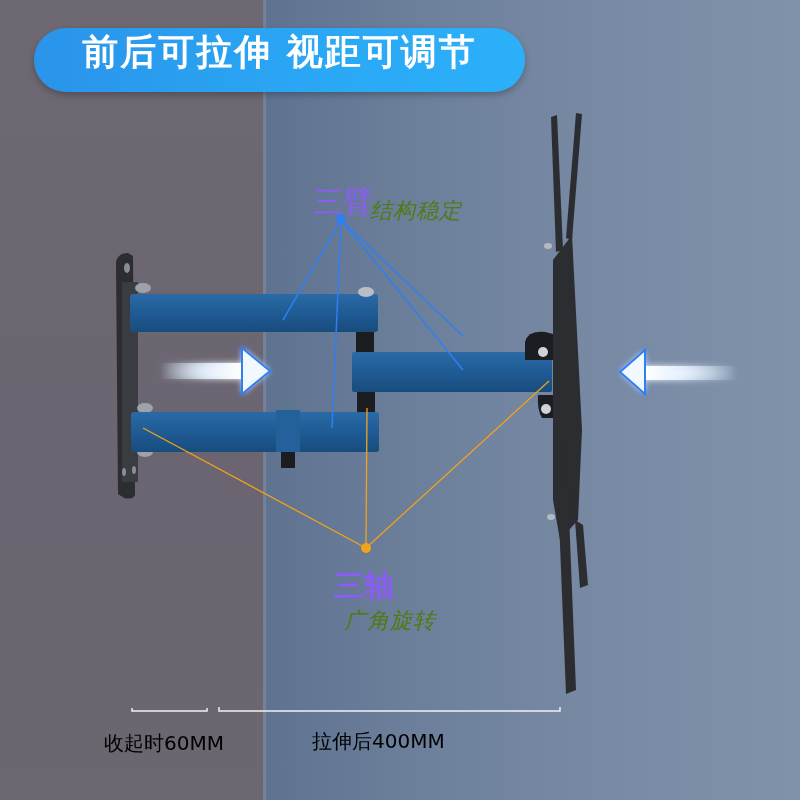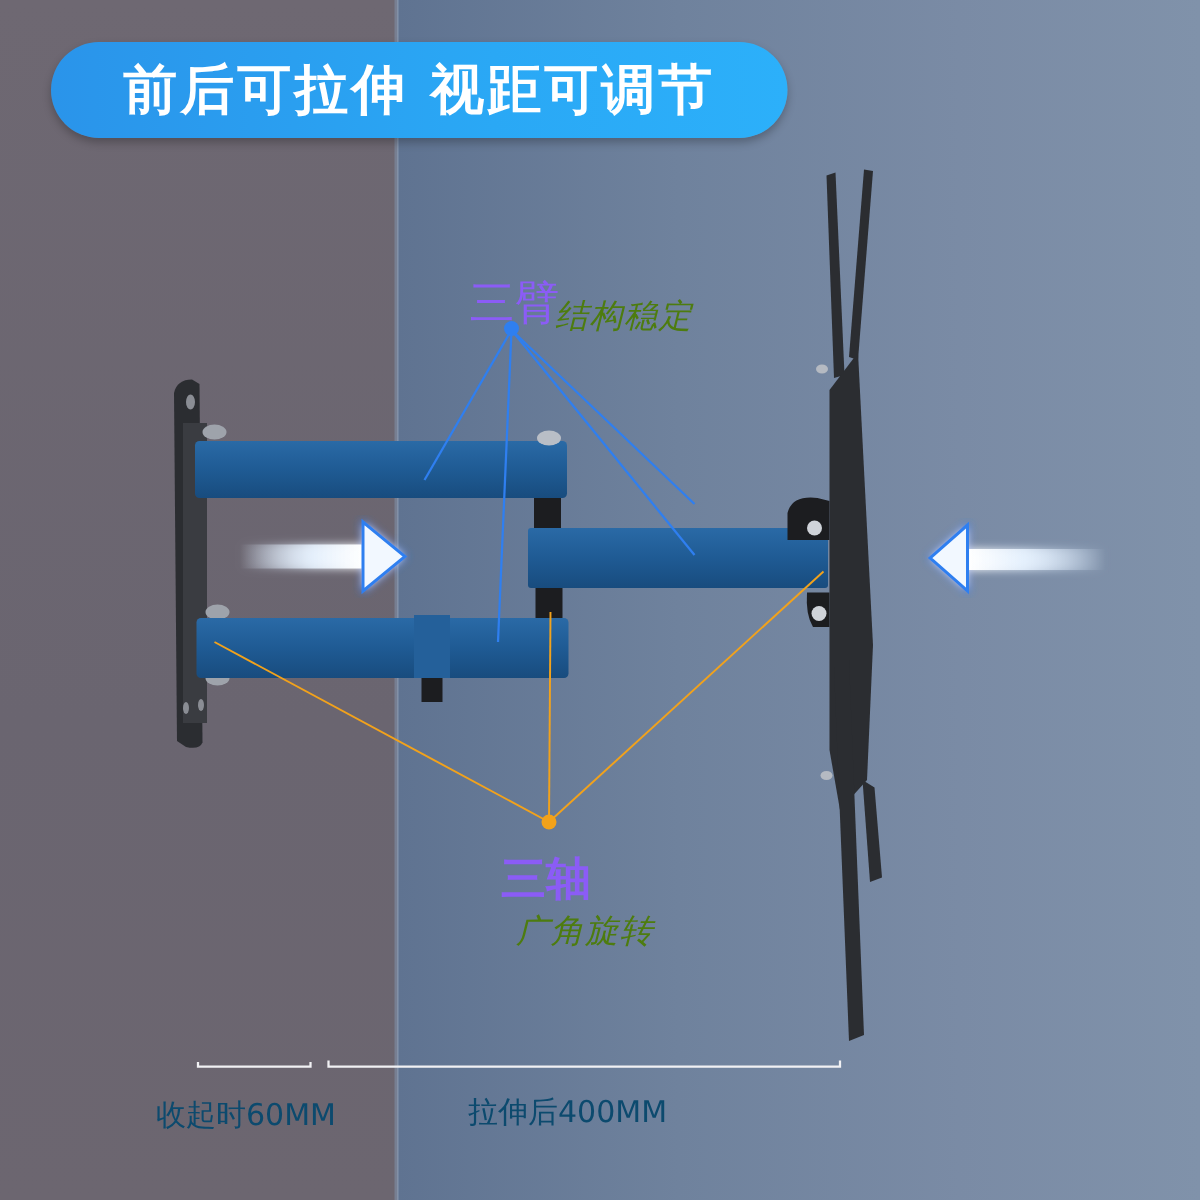--- a/index.html
+++ b/index.html
@@ -6,26 +6,26 @@
   body { width:800px; height:800px; overflow:hidden; position:relative; font-family:"DejaVu Sans", sans-serif; }
   .bg-wall { position:absolute; left:0; top:0; width:265px; height:800px;
     background: linear-gradient(180deg, #6e6872 0%, #6a6570 60%, #6c6670 100%); }
   .bg-room { position:absolute; left:265px; top:0; width:535px; height:800px;
     background: linear-gradient(90deg, #5f7391 0%, #6f829d 35%, #7a8ba5 70%, #8092aa 100%); }
   .wall-edge { position:absolute; left:263px; top:0; width:3px; height:800px; background:#7f8fa8; opacity:.6; }
 
   .title-pill { position:absolute; left:34px; top:28px; width:491px; height:64px; border-radius:32px;
     background: linear-gradient(90deg, #2a94ea 0%, #2aa8f5 60%, #2cb0fa 100%);
     box-shadow: 0 3px 6px rgba(0,0,0,.25);
-    display:flex; align-items:center; justify-content:center; }
+    display:flex; justify-content:center; }
   .title-pill span { color:#fff; font-weight:bold; font-size:36px; letter-spacing:2px; }
 
   .label-big { position:absolute; color:#8b5cf6; font-size:30px; }
   .label-small { position:absolute; color:#4d7c0f; font-size:22px; letter-spacing:1px;font-style:italic; }
-  .dim-text { position:absolute; color:#0c4a6e; font-size:20px; }
+  .dim-text { position:absolute; color:#000000; font-size:20px; }
   svg.overlay { position:absolute; left:0; top:0; }
 </style>
 </head>
 <body>
 
 <div class="bg-wall"></div>
 <div class="bg-room"></div>
 <div class="wall-edge"></div>
 
 <svg class="overlay" width="800" height="800" viewBox="0 0 800 800">

